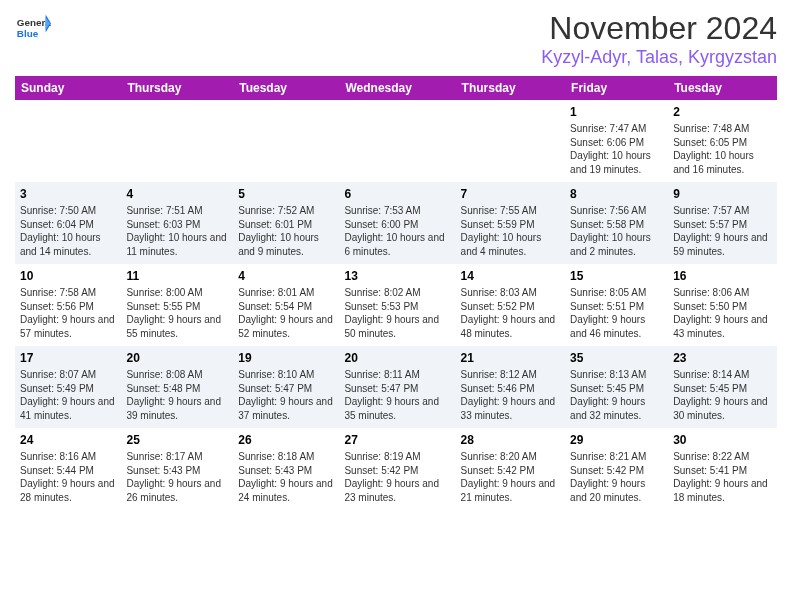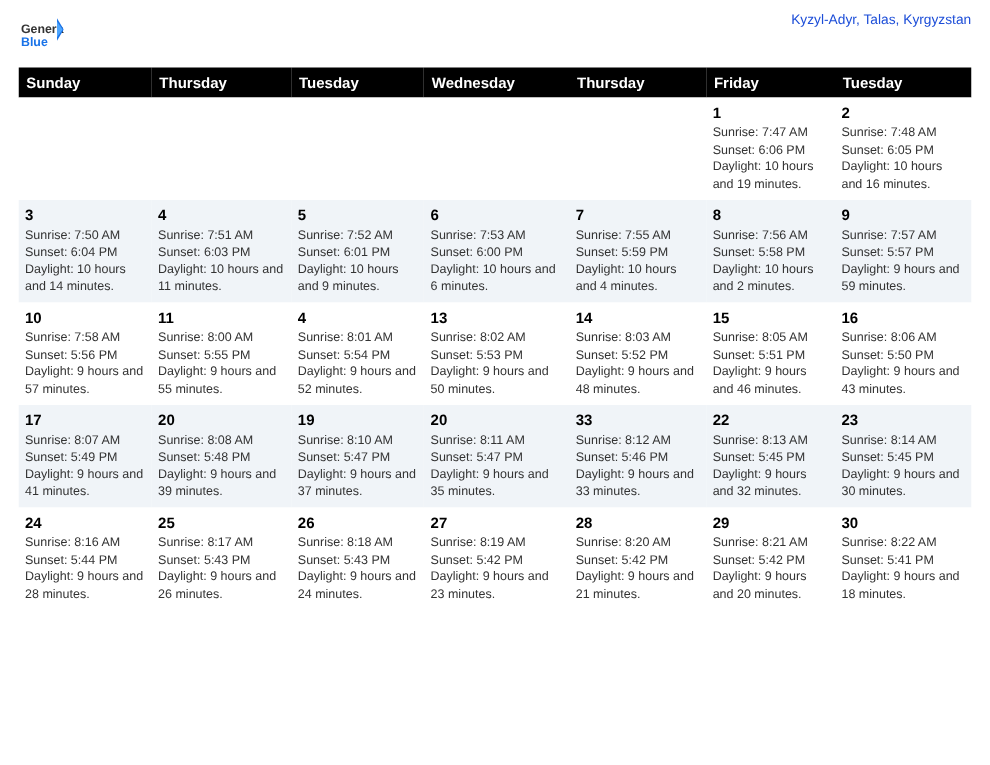--- a/index.html
+++ b/index.html
@@ -31,30 +31,30 @@
     }
     .title-section {
       text-align: right;
     }
     .month-title {
       font-size: 32px;
       font-weight: normal;
       color: #333;
     }
     .location {
-      font-size: 11px;
-      color: #1d4ed8;
+      font-size: 18px;
+      color: #8b5cf6;
     }
     table {
       width: 100%;
       border-collapse: collapse;
       font-size: 10.5px;
     }
     thead tr th {
-      background-color: #000000;
+      background-color: #a21caf;
       color: white;
       text-align: left;
       padding: 5px 6px;
       font-weight: bold;
       font-size: 12px;
       margin-left: 36px;
     }
     tbody tr {
       vertical-align: top;
     }
@@ -90,20 +90,21 @@
   <div class="header">
     <div class="logo">
       <svg class="logo-icon" viewBox="0 0 40 40">
         <text x="2" y="18" font-size="11" font-weight="bold" fill="#333" font-family="Arial">General</text>
         <text x="2" y="30" font-size="11" font-weight="bold" fill="#1a73e8" font-family="Arial">Blue</text>
         <polygon points="34,5 40,15 34,25" fill="#1a73e8"></polygon>
         <polygon points="34,8 39,15 34,22" fill="#4da6ff"></polygon>
       </svg>
     </div>
     <div class="title-section">
+      <div class="month-title">November 2024</div>
       <div class="location">Kyzyl-Adyr, Talas, Kyrgyzstan</div>
     </div>
   </div>
 
   <table>
     <thead>
       <tr>
         <th>Sunday</th>
         <th>Thursday</th>
         <th>Tuesday</th>
@@ -200,25 +201,25 @@
           </td>
           <td>
             <span class="day-num">19</span>
             <div class="day-info">Sunrise: 8:10 AM<br>Sunset: 5:47 PM<br>Daylight: 9 hours and 37 minutes.</div>
           </td>
           <td>
             <span class="day-num">20</span>
             <div class="day-info">Sunrise: 8:11 AM<br>Sunset: 5:47 PM<br>Daylight: 9 hours and 35 minutes.</div>
           </td>
           <td>
-            <span class="day-num">33</span>
+            <span class="day-num">21</span>
             <div class="day-info">Sunrise: 8:12 AM<br>Sunset: 5:46 PM<br>Daylight: 9 hours and 33 minutes.</div>
           </td>
           <td>
-            <span class="day-num">22</span>
+            <span class="day-num">35</span>
             <div class="day-info">Sunrise: 8:13 AM<br>Sunset: 5:45 PM<br>Daylight: 9 hours and 32 minutes.</div>
           </td>
           <td>
             <span class="day-num">23</span>
             <div class="day-info">Sunrise: 8:14 AM<br>Sunset: 5:45 PM<br>Daylight: 9 hours and 30 minutes.</div>
           </td>
         </tr>
         <tr>
           <td>
             <span class="day-num">24</span>

